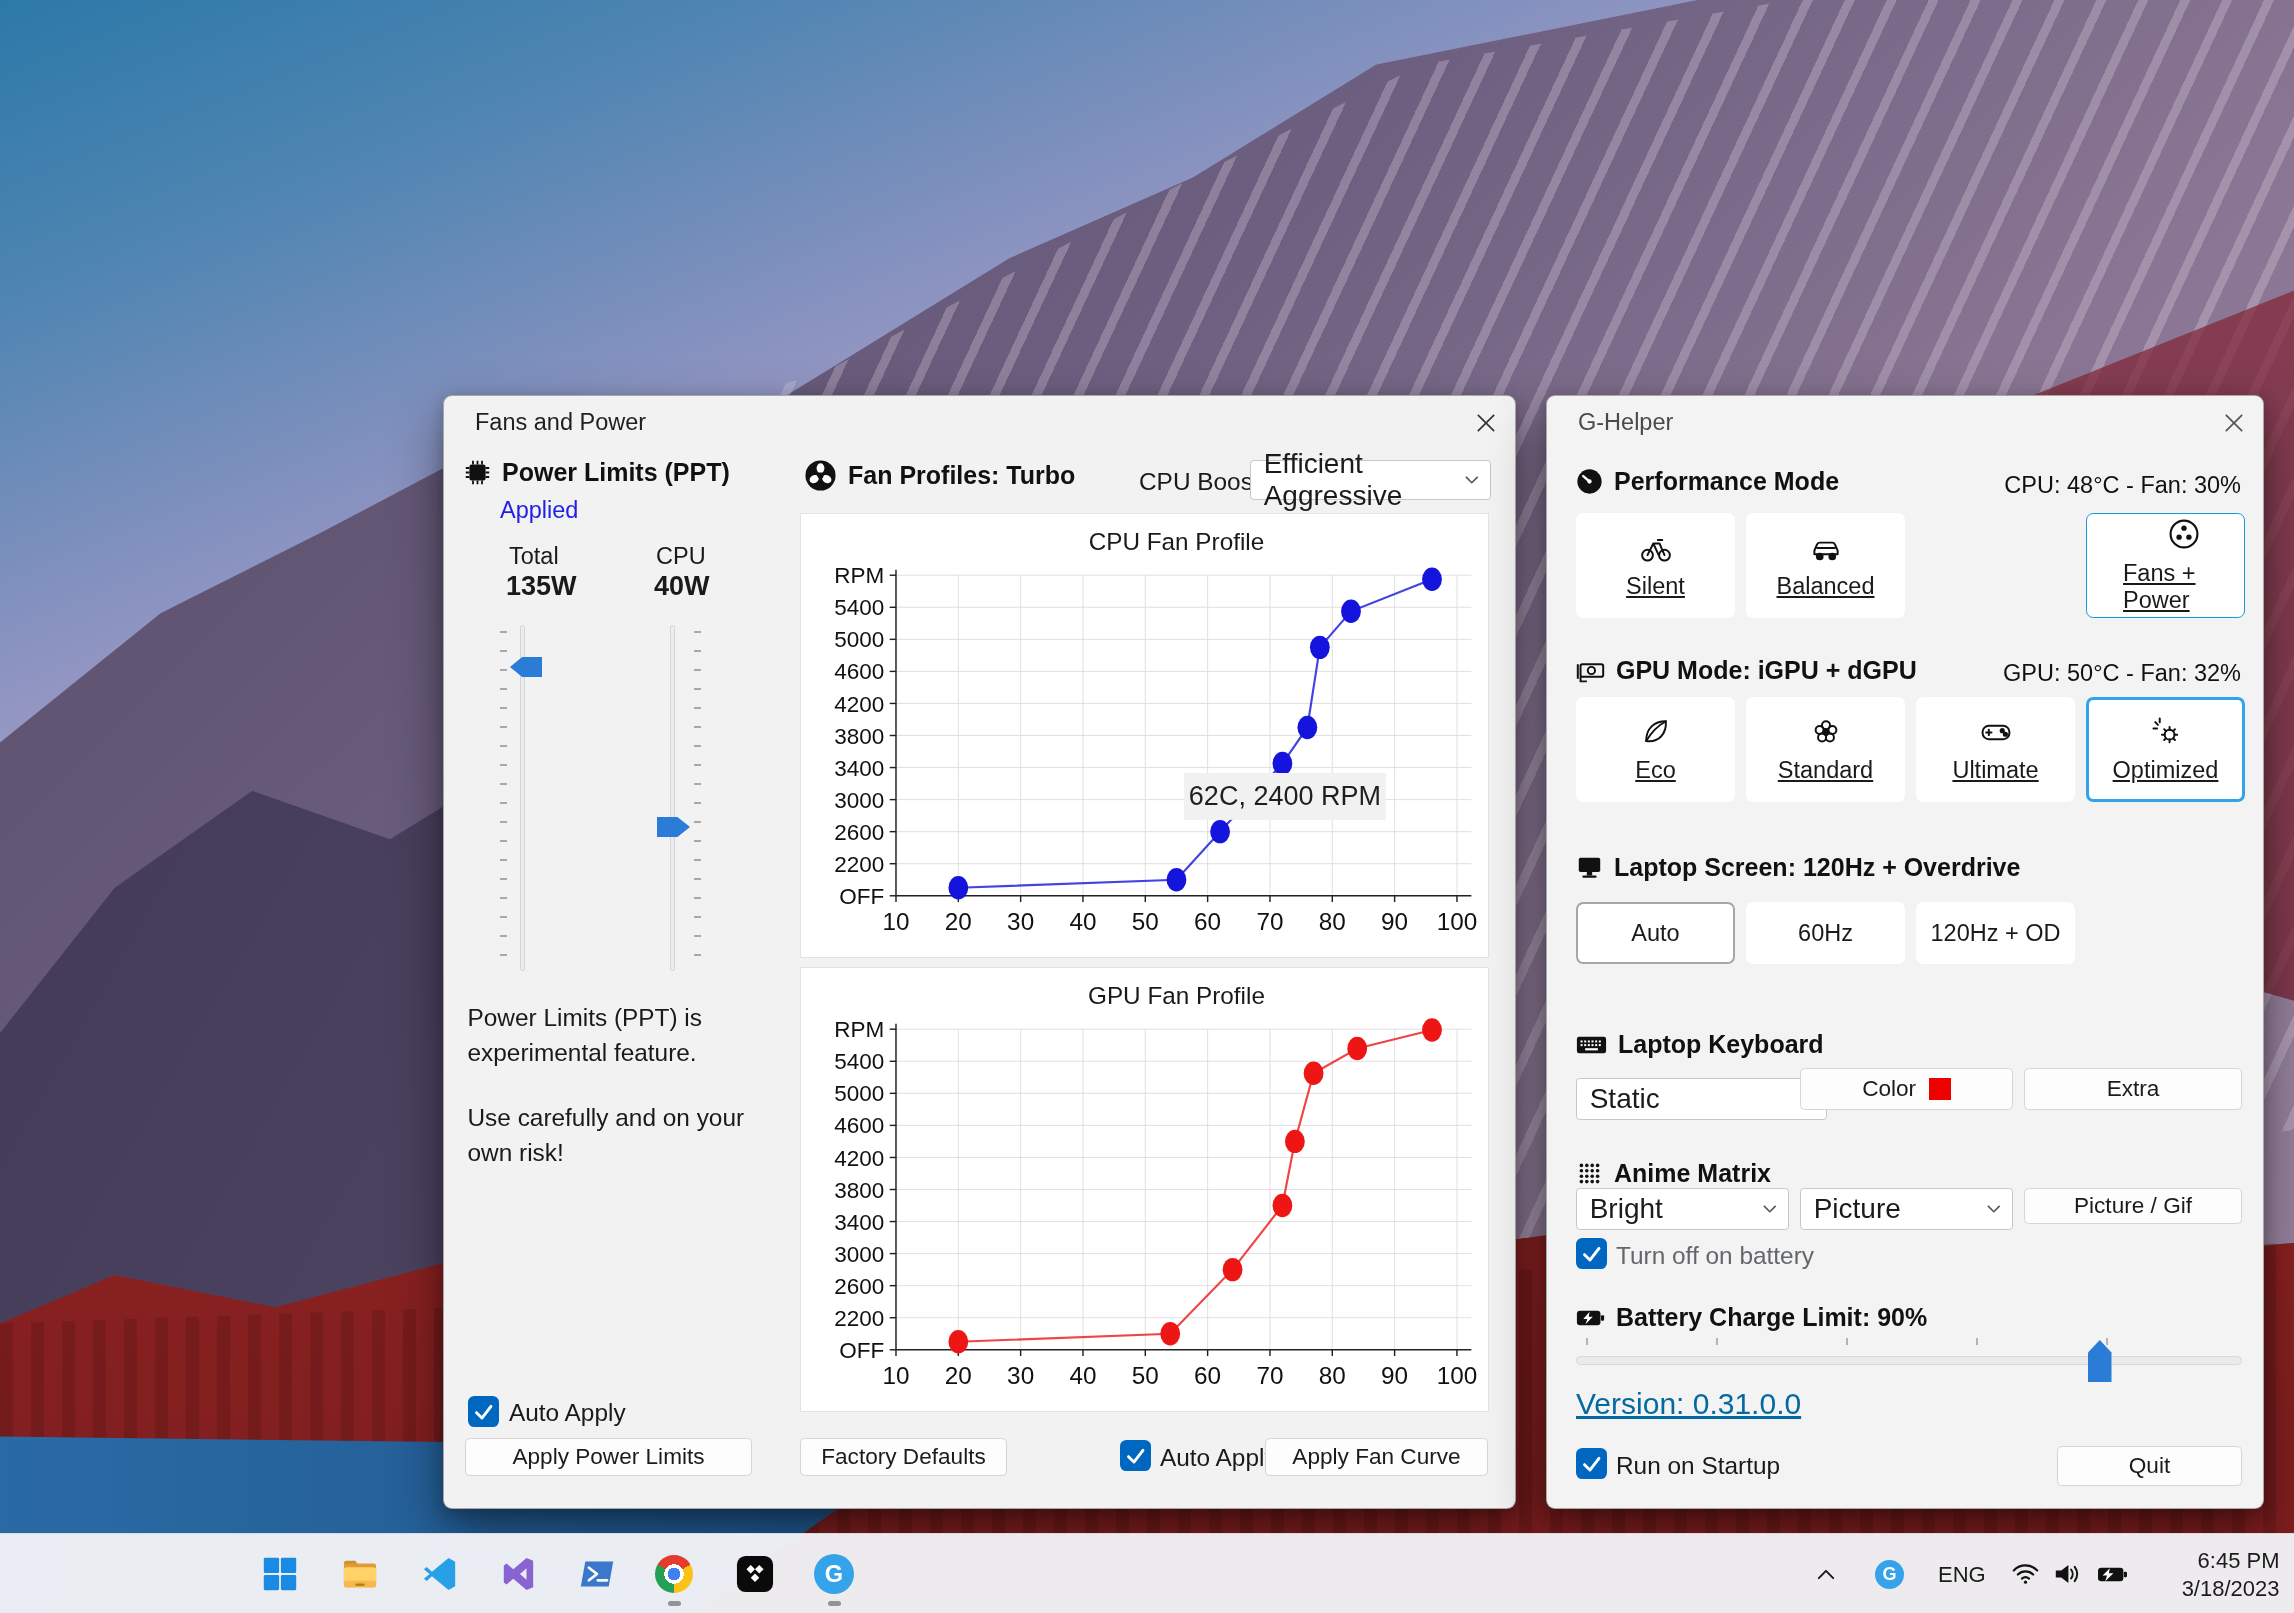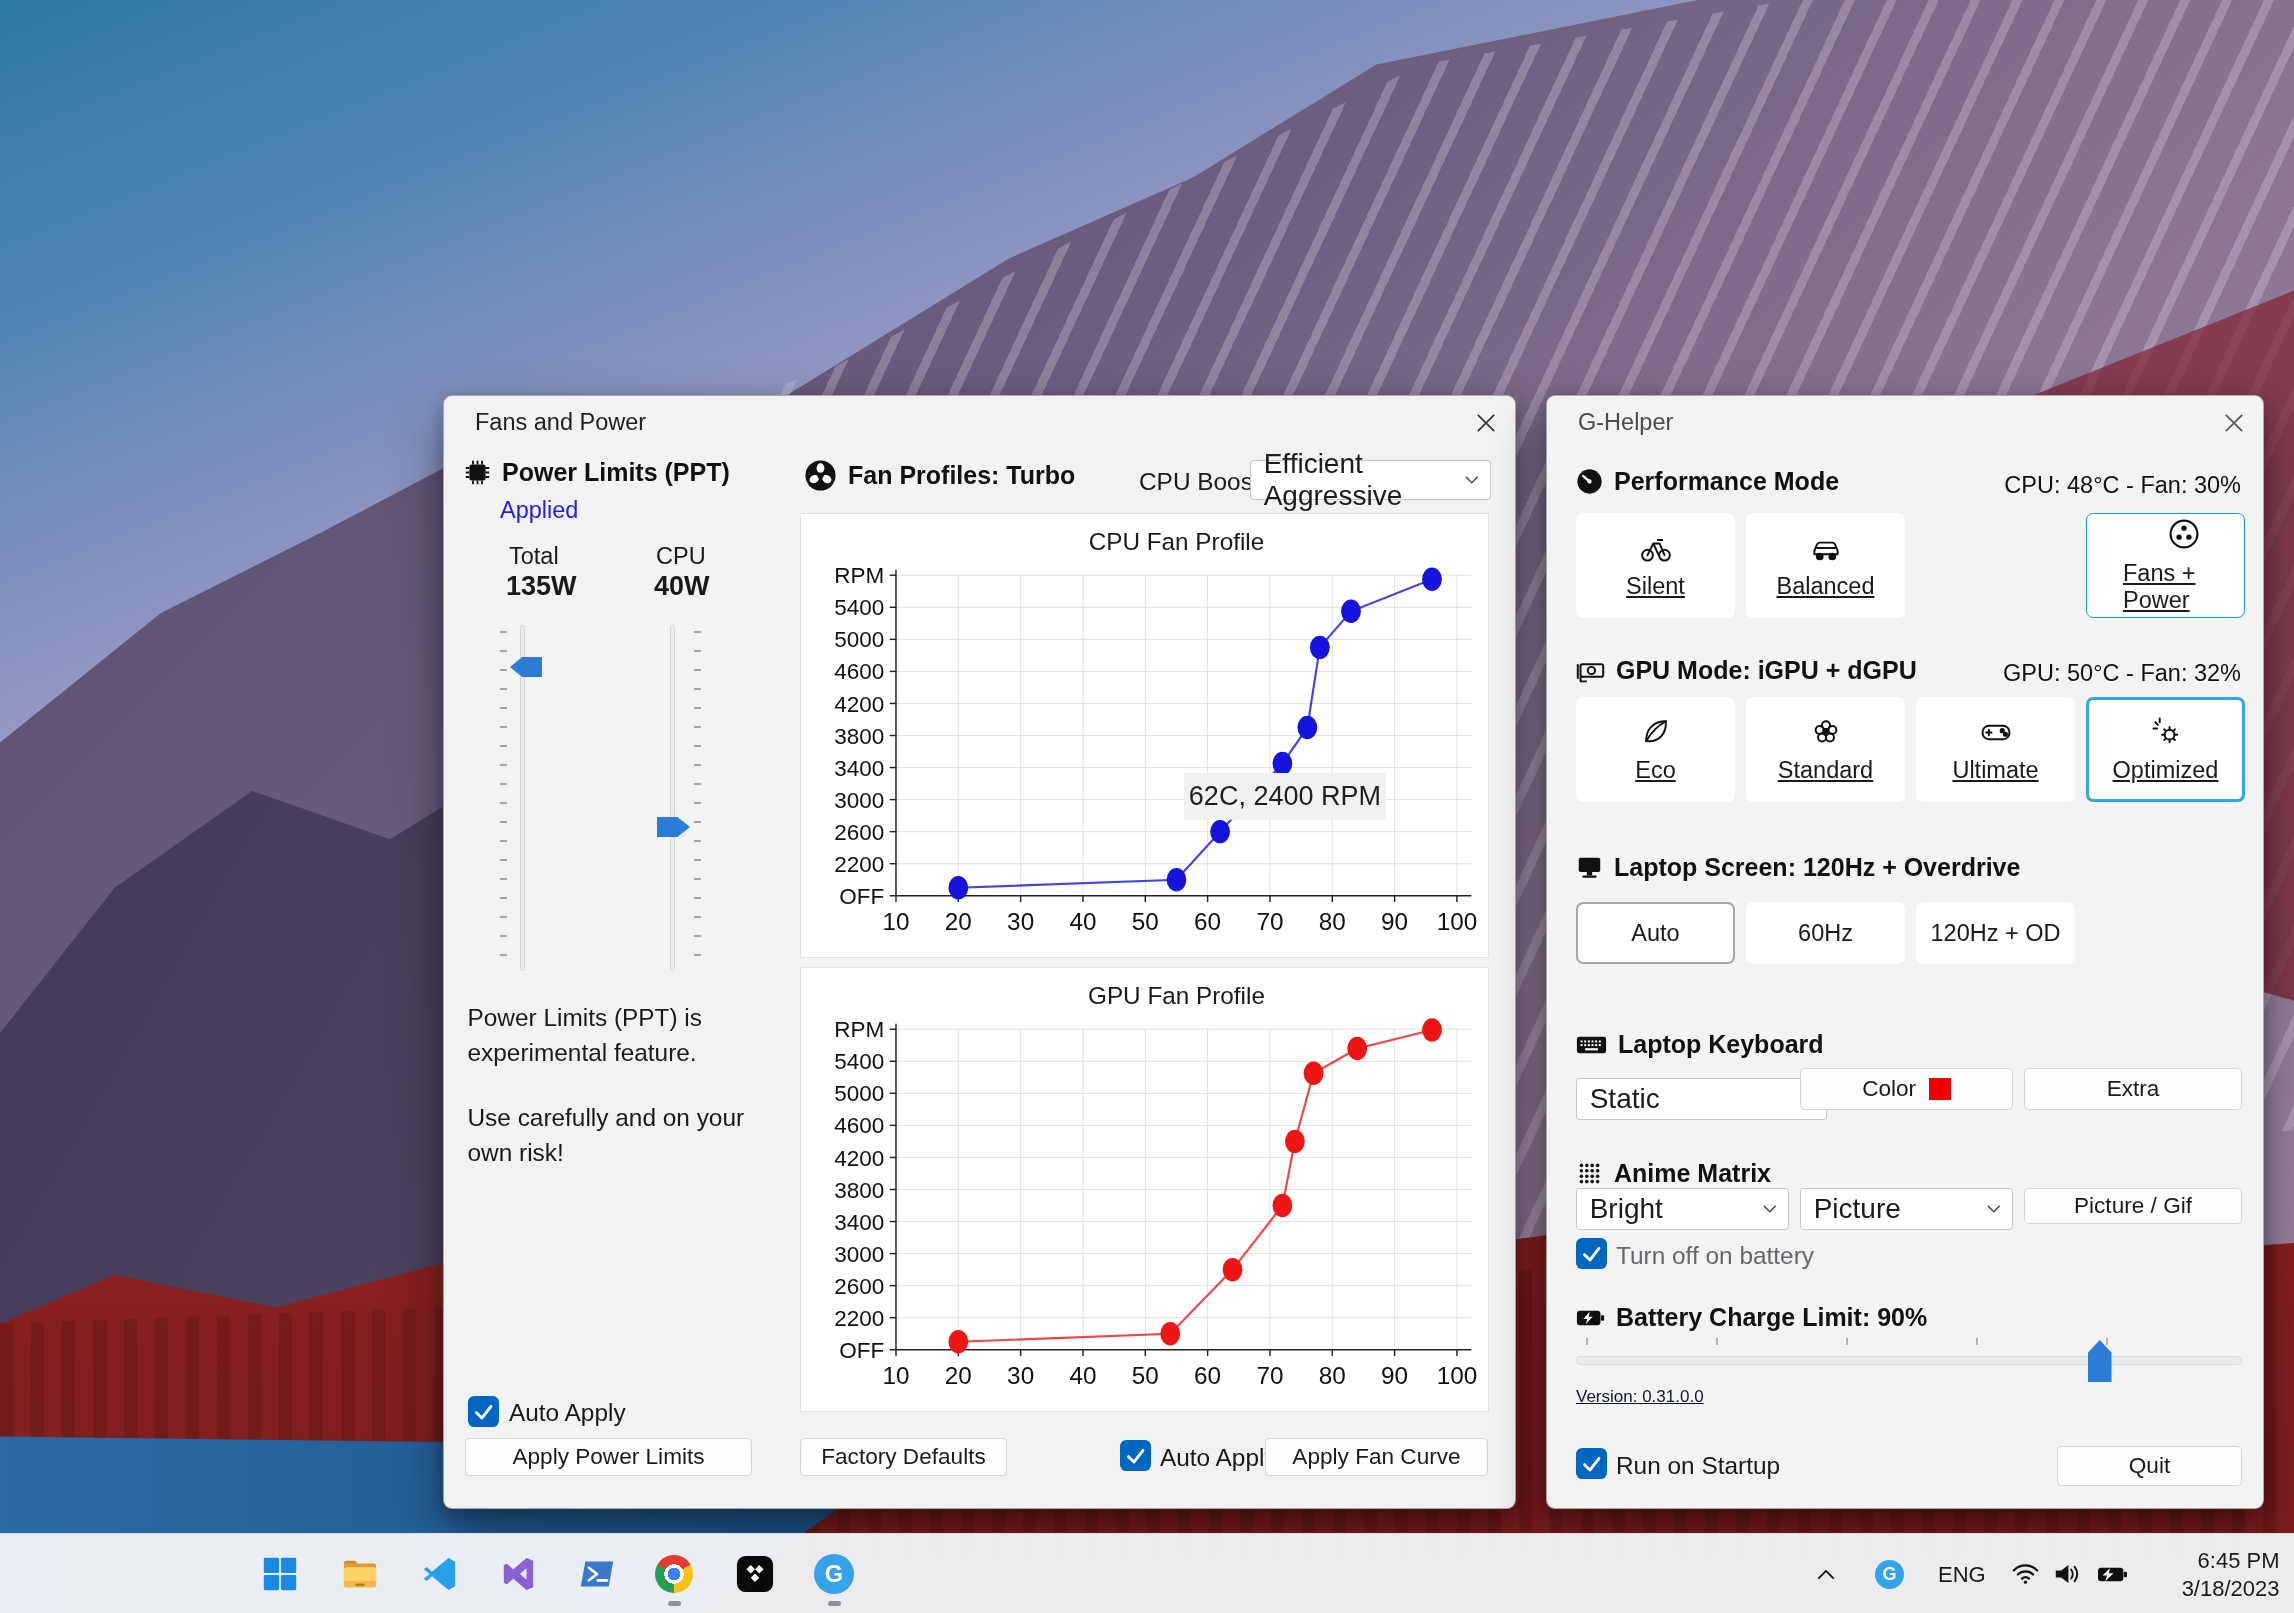--- a/index.html
+++ b/index.html
@@ -62,21 +62,21 @@
   .tbicon{position:absolute;top:19px;width:42px;height:42px;display:flex;align-items:center;justify-content:center;}
   .rundot{position:absolute;top:67px;width:12.7px;height:4.5px;border-radius:2.7px;background:#8f9499;}
   .traytxt{position:absolute;top:0;height:81px;display:flex;align-items:center;font-size:22px;color:#1b1b1b;}
   .clock{position:absolute;right:14.5px;top:0;height:81px;display:flex;flex-direction:column;justify-content:center;
          align-items:flex-end;font-size:22px;color:#1b1b1b;line-height:28px;}
   .gbadge{border-radius:50%;background:#35a3ea;color:#fff;font-weight:bold;display:flex;align-items:center;justify-content:center;}
   .chrome{width:38px;height:38px;border-radius:50%;
     background:radial-gradient(circle at 50% 50%,#3f80f2 0 24%,#ffffff 24% 36%,rgba(0,0,0,0) 36%),
                conic-gradient(from 60deg,#fbc116 0 120deg,#23a055 120deg 240deg,#e33b2e 240deg 360deg);}
   .swatch{width:22px;height:22px;background:#ee0000;}
-  .version{position:absolute;font-size:17px;color:#0f172a;text-decoration:underline;white-space:nowrap;}
+  .version{position:absolute;font-size:30px;color:#0369a1;text-decoration:underline;white-space:nowrap;}
   svg{display:block;}
 </style>
 </head>
 <body>
 
 <div id="stage">
 
   <div class="wp sky"></div>
   <div class="wp glow"></div>
   <div class="wp mtn-back"></div>

